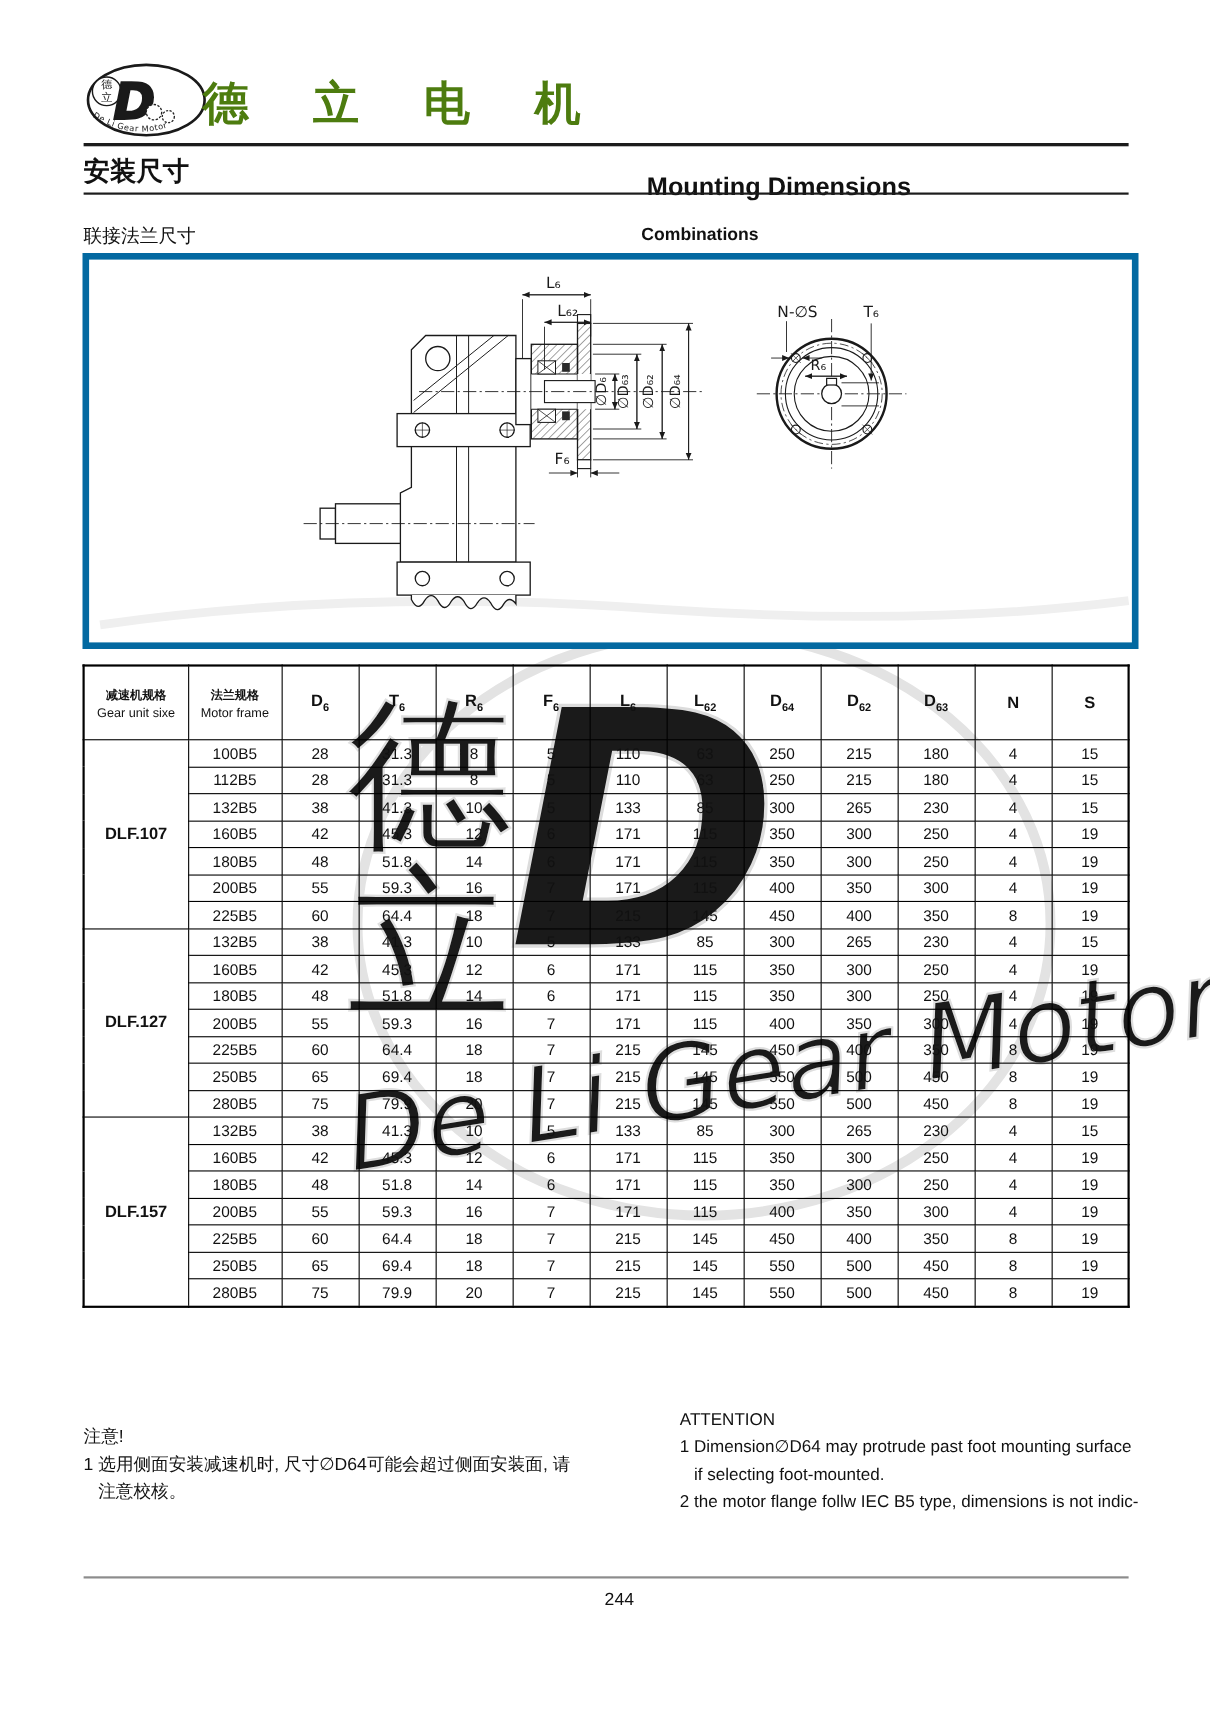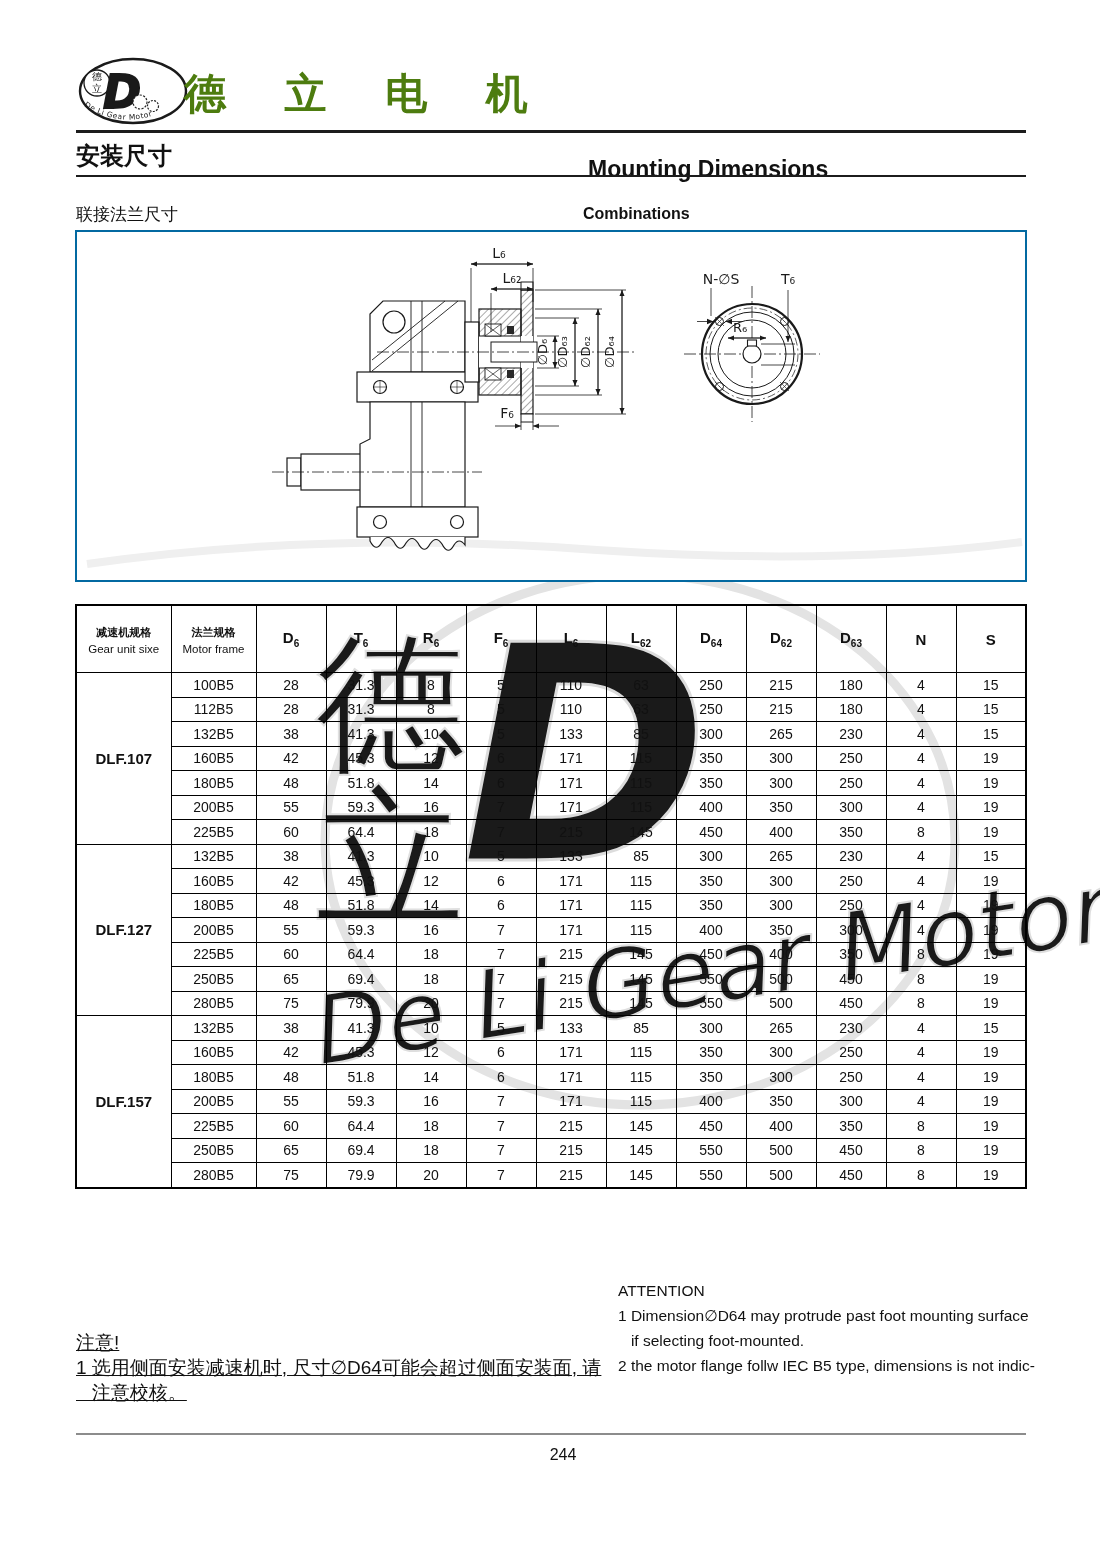--- a/index.html
+++ b/index.html
@@ -11,39 +11,39 @@
         font-weight:bold;font-size:42px;letter-spacing:22px;color:#4d7c0f;}
   .rule{position:absolute;left:76px;width:950px;background:#1c1c1c;}
   .rule-1{top:130px;height:3px;}
   .rule-2{top:175px;height:2px;}
   .title-zh{position:absolute;left:76px;top:140px;font-size:24px;font-weight:bold;}
   .title-en{position:absolute;left:588px;top:142px;font-size:23px;font-weight:bold;margin-top:14px;}
   .sub-zh{position:absolute;left:76px;top:203px;font-size:17px;}
   .sub-en{position:absolute;left:583px;top:205px;font-size:16px;font-weight:bold;text-align:center;}
   
   .drawing-box{position:absolute;left:75px;top:230px;width:948px;height:348px;
-        border:2px solid #0369a1;background:#fff;z-index:2;}
+        border:6px solid #0369a1;background:#fff;z-index:2;}
   .drawing-box svg{display:block;}
   svg text{font-family:"DejaVu Sans",sans-serif;fill:#1a1a1a;}
   
   .watermark{position:absolute;left:0;top:520px;width:1100px;height:660px;z-index:0;pointer-events:none;}
   
   table.dims{position:absolute;left:75px;top:604px;width:950px;z-index:1;
         border-collapse:collapse;table-layout:fixed;background:transparent;}
   table.dims th,table.dims td{border:1px solid #000;text-align:center;padding:0;}
   table.dims{border:2px solid #000;}
   table.dims thead th{height:66px;font-weight:bold;}
   .hd-zh{display:block;font-size:11px;font-weight:bold;line-height:20px;}
   .hd-en{display:block;font-size:11.5px;font-weight:normal;line-height:14px;}
   th.dim{font-size:15px;}
   th.dim sub{font-size:10px;}
   table.dims tbody td{height:23.5px;font-size:14px;line-height:1;font-weight:normal;}
   th.grp{font-size:15px;font-weight:bold;}
   
-  .notes-zh{position:absolute;left:76px;top:1330px;width:530px;font-size:19px;line-height:25px;text-decoration:underline;}
+  .notes-zh{position:absolute;left:76px;top:1294px;width:530px;font-size:16px;line-height:25px;}
   .notes-en{position:absolute;left:618px;top:1278px;width:410px;font-size:15.5px;line-height:25px;}
   .note-line{white-space:pre;}
   .note-title{font-weight:normal;}
   .notes-en .note-title{font-weight:normal;}
   
   .footer-rule{position:absolute;left:76px;top:1433px;width:950px;height:2px;background:#8c8c8c;}
   .page-num{position:absolute;left:0;top:1446px;width:1100px;text-align:center;font-size:16px;padding-left:13px;}
 </style>
 </head>
 <body>

